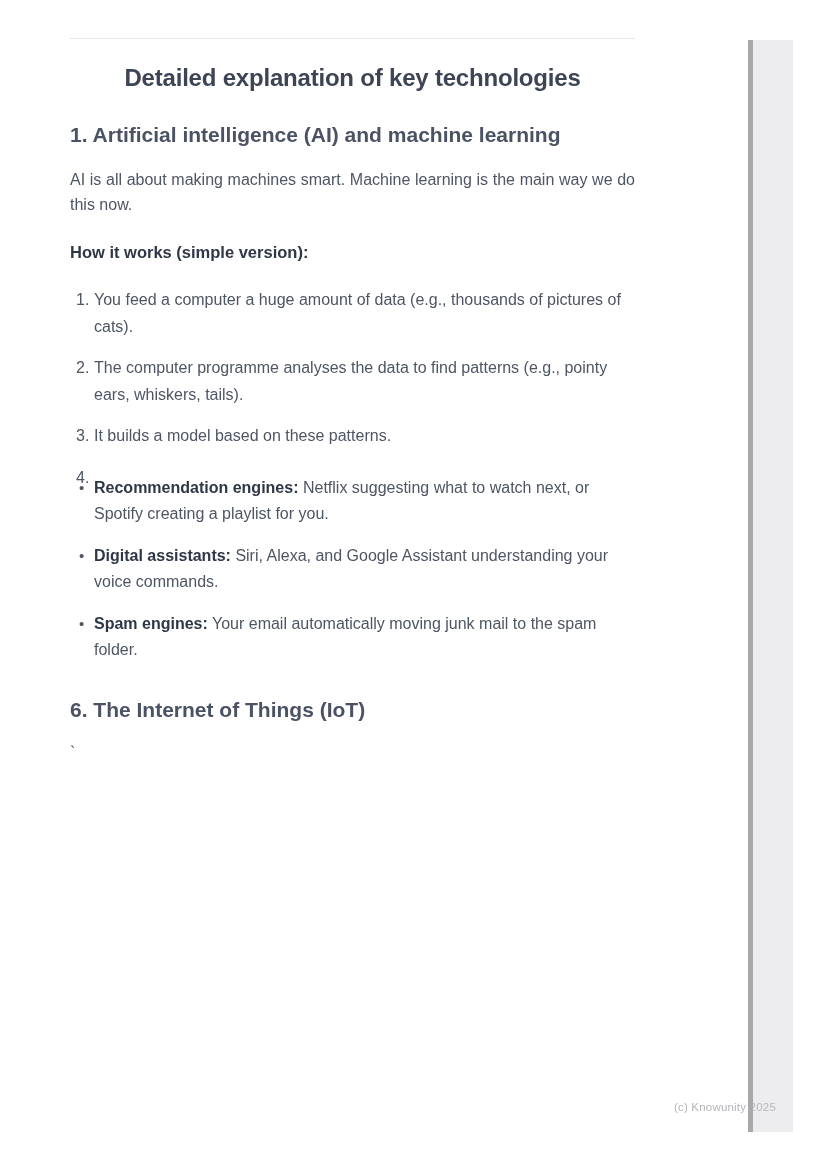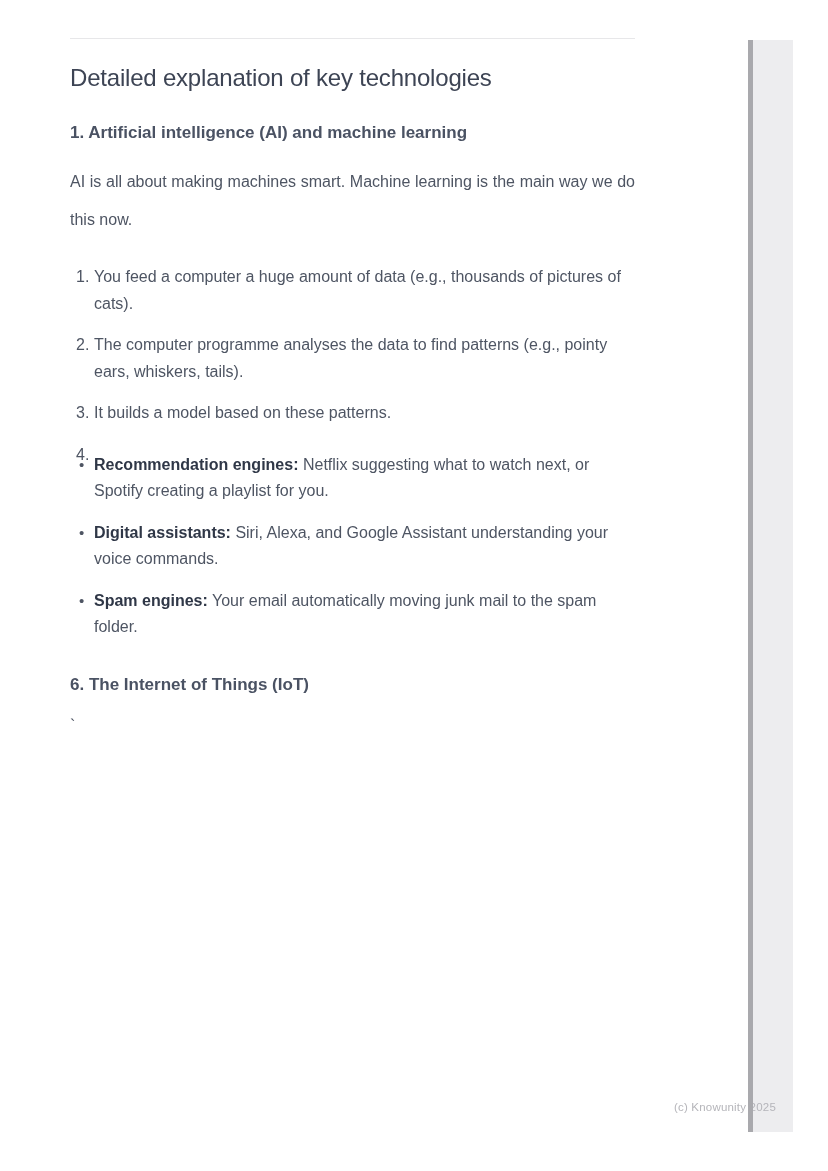--- a/index.html
+++ b/index.html
@@ -18,34 +18,35 @@
     background: #e7e7e9;
   }
   .content {
     position: absolute;
     left: 70px; top: 39px;
     width: 565px;
   }
   h1.doc-title {
     margin: 25px 0 0 0;
     font-size: 24px;
-    font-weight: 400;
+    font-weight: 700;
     letter-spacing: -0.2px;
     color: #3d4454;
+    text-align: center;
   }
   h2.section-heading {
     margin: 31px 0 0 0;
-    font-size: 17px;
+    font-size: 21px;
     font-weight: 600;
     color: #4a5263;
   }
   p.body-para {
     margin: 20px 0 0 0;
     font-size: 16px;
-    line-height: 38px;
+    line-height: 25px;
     color: #4e5563;
     text-align: justify;
   }
   h3.sub-heading {
     margin: 26px 0 0 0;
     font-size: 16.5px;
     font-weight: 700;
     color: #2f3747;
   }
   .list {
@@ -110,20 +111,21 @@
 <div class="top-rule"></div>
 
 <div class="content">
 
   <h1 class="doc-title">Detailed explanation of key technologies</h1>
 
   <h2 class="section-heading">1. Artificial intelligence (AI) and machine learning</h2>
 
   <p class="body-para">AI is all about making machines smart. Machine learning is the main way we do this now.</p>
 
+  <h3 class="sub-heading">How it works (simple version):</h3>
 
   <ol class="list numbered-list">
     <li>
       <span class="li-marker">1.</span>
       <span>You feed a computer a huge amount of data (e.g., thousands of pictures of cats).</span>
     </li>
     <li>
       <span class="li-marker">2.</span>
       <span>The computer programme analyses the data to find patterns (e.g., pointy ears, whiskers, tails).</span>
     </li>

